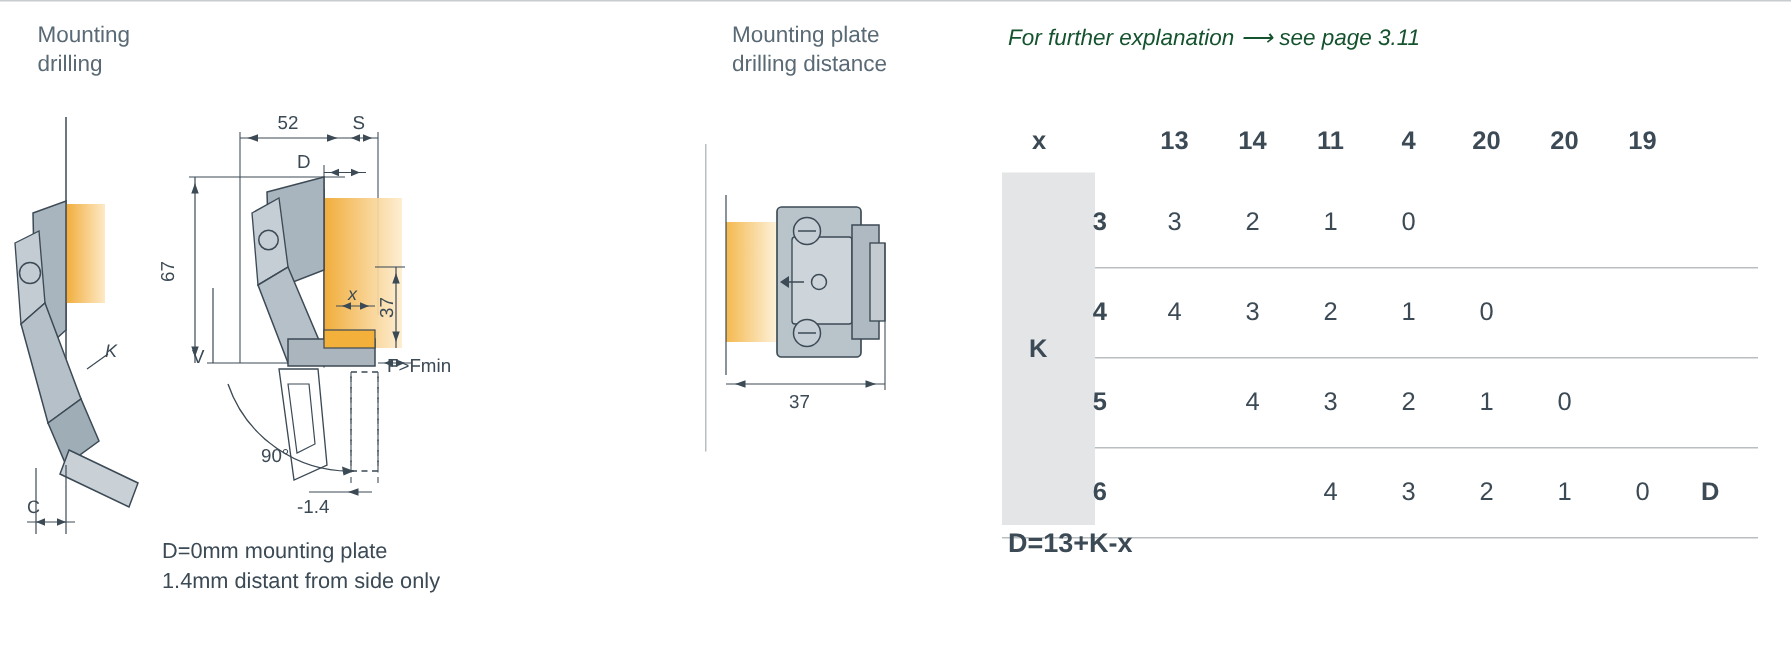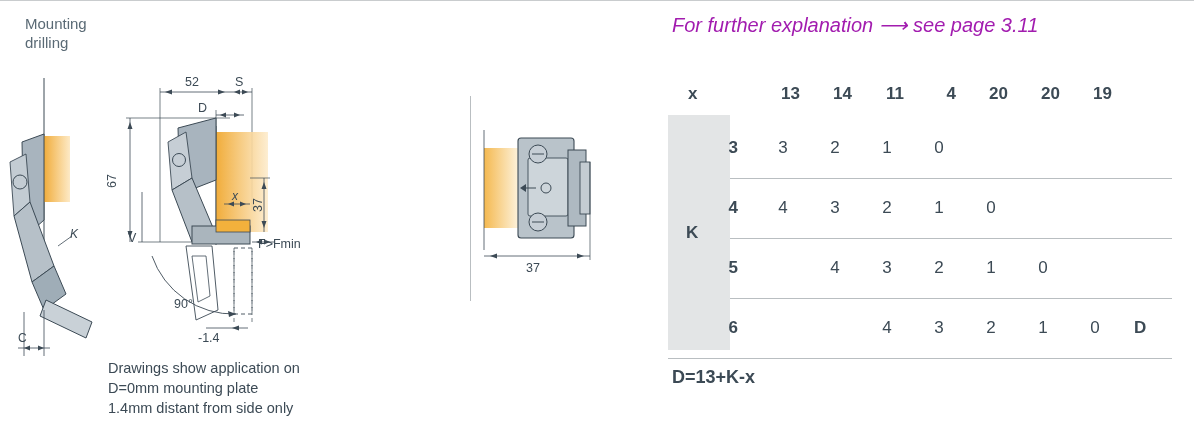--- a/index.html
+++ b/index.html
@@ -34,22 +34,22 @@
     position: absolute;
     font-size: 15px;
     line-height: 19px;
     color: #5a6a75;
   }
   .col-head.c1 { left: 12px;  top: 14px; margin-left: 13px; }
   .col-head.c2 { left: 488px; top: 14px; }
   .col-head.c3 { left: 672px; top: 14px; }
   .col-head .sub-italic {
     font-style: italic;
-    font-size: 20px;
-    color: #a21caf;
+    font-size: 15px;
+    color: #14532d;
     display: block;
     margin-top: 2px;
   }
 
   
   .vdivider {
     position: absolute;
     width: 1px;
     background: #b9bec1;
   }
@@ -98,21 +98,21 @@
     font-weight: bold;
     color: #3c4a55;
   }
   .colhdr {
     position: absolute;
     top: 14px;
     font-size: 17px;
     font-weight: bold;
     color: #3c4a55;
     width: 34px;
-    text-align: right;
+    text-align: center;
   }
   .greyband {
     position: absolute;
     left: 0px;
     top: 45px;
     width: 62px;
     height: 235px;
     background: #e3e5e6;
   }
   .klabel {
@@ -146,21 +146,21 @@
   }
   .dletter {
     position: absolute;
     font-size: 17px;
     font-weight: bold;
     color: #3c4a55;
   }
   .formula {
     position: absolute;
     left: 672px;
-    top: 367px;
+    top: 352px;
     font-size: 18px;
     font-weight: bold;
     color: #3c4a55;
   }
 
   
   svg text {
     font-family: "Liberation Sans", sans-serif;
     fill: #3c4a55;
   }
@@ -170,20 +170,24 @@
 
 <div class="page">
 
   <div class="top-rule"></div>
 
   <div class="col-head c1">
     <div>Mounting</div>
     <div>drilling</div>
   </div>
 
+  <div class="col-head c2">
+    <div>Mounting plate</div>
+    <div>drilling distance</div>
+  </div>
 
   <div class="col-head c3">
     <div class="sub-italic">For further explanation ⟶ see page 3.11</div>
   </div>
 
   <div class="vdivider v1"></div>
 
   <div class="drawings">
     <svg width="470" height="290" viewBox="0 0 470 290">
 
@@ -287,21 +291,20 @@
       <path d="M 236 244 l -8 -3 l 1 6 z" fill="#3c4a55"></path>
       <text x="174" y="238" font-size="12.5">90°</text>
 
       <line x1="206" y1="258" x2="248" y2="258" stroke="#3c4a55" stroke-width="0.8"></line>
       <path d="M 232 258 l 7 -2.5 v5 z" fill="#3c4a55"></path>
       <text x="198" y="272" font-size="12.5">-1.4</text>
     </svg>
   </div>
 
   <div class="caption">
-    <div>Drawings show application on</div>
     <div>D=0mm mounting plate</div>
     <div>1.4mm distant from side only</div>
   </div>
 
   <div class="plate-drawing">
     <svg width="190" height="200" viewBox="0 0 190 200">
       <defs>
         <linearGradient id="plateGrad" x1="0" y1="0" x2="1" y2="0">
           <stop offset="0%" stop-color="#f3b13c" stop-opacity="0.9"></stop>
           <stop offset="100%" stop-color="#fdf0d6" stop-opacity="0.9"></stop>

